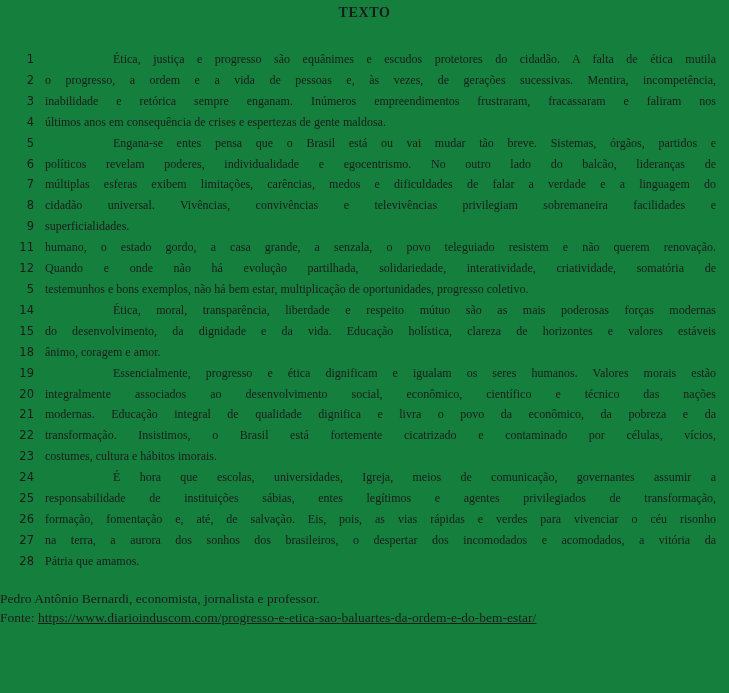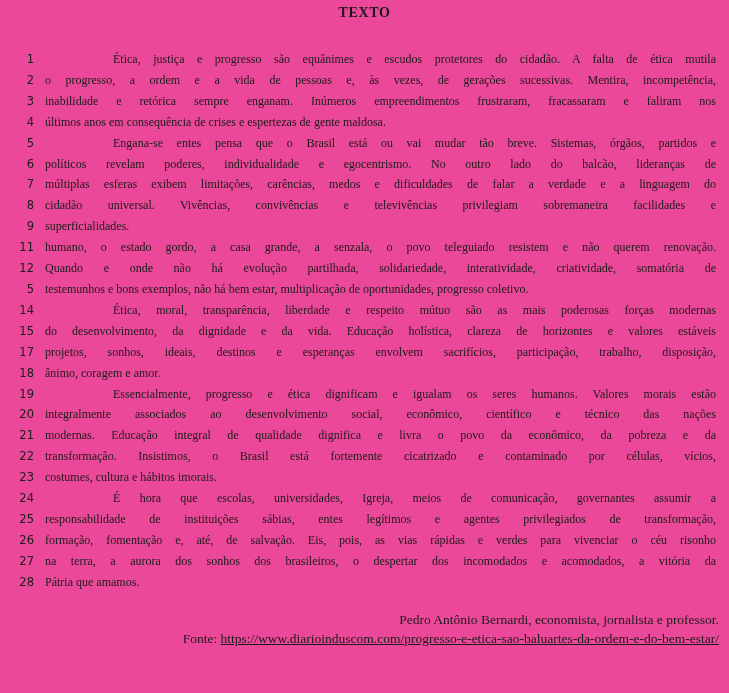--- a/index.html
+++ b/index.html
@@ -1,20 +1,20 @@
 <!DOCTYPE html>
 <html lang="pt"><head>
 <meta charset="utf-8">
 <style>
   html, body { margin: 0; padding: 0; background: #ffffff; }
   .page {
     position: relative;
     width: 729px;
     height: 693px;
-    background: #ec4899;
+    background: #15803d;
     color: #1b1b1b;
     font-family: "Liberation Serif", serif;
     overflow: hidden;
     box-sizing: border-box;
   }
   .title {
     margin: 0;
     padding-top: 5px;
     text-align: center;
     font-size: 14px;
@@ -38,21 +38,21 @@
     margin-right: 13px;
     font-size: 12px;
     text-align: left;
     white-space: normal;
   }
   .txt.justify { text-align: justify; text-align-last: justify; }
   .txt.indent { text-indent: 68px; }
   .footer {
     margin-top: 17px;
     padding-right: 10px;
-    text-align: right;
+    text-align: left;
     font-size: 13.5px;
     line-height: 19.5px;
   }
   .footer a {
     color: inherit;
   }
 </style>
 </head>
 <body>
 
@@ -125,24 +125,20 @@
       <span class="num">14</span>
       <span class="txt justify indent">Ética, moral, transparência, liberdade e respeito mútuo são as mais poderosas forças modernas</span>
     </div>
 
     <div class="line">
       <span class="num">15</span>
       <span class="txt justify">do desenvolvimento, da dignidade e da vida. Educação holística, clareza de horizontes e valores estáveis</span>
     </div>
 
 
-    <div class="line">
-      <span class="num">17</span>
-      <span class="txt justify">projetos, sonhos, ideais, destinos e esperanças envolvem sacrifícios, participação, trabalho, disposição,</span>
-    </div>
 
     <div class="line">
       <span class="num">18</span>
       <span class="txt">ânimo, coragem e amor.</span>
     </div>
 
     <div class="line">
       <span class="num">19</span>
       <span class="txt justify indent">Essencialmente, progresso e ética dignificam e igualam os seres humanos. Valores morais estão</span>
     </div>

